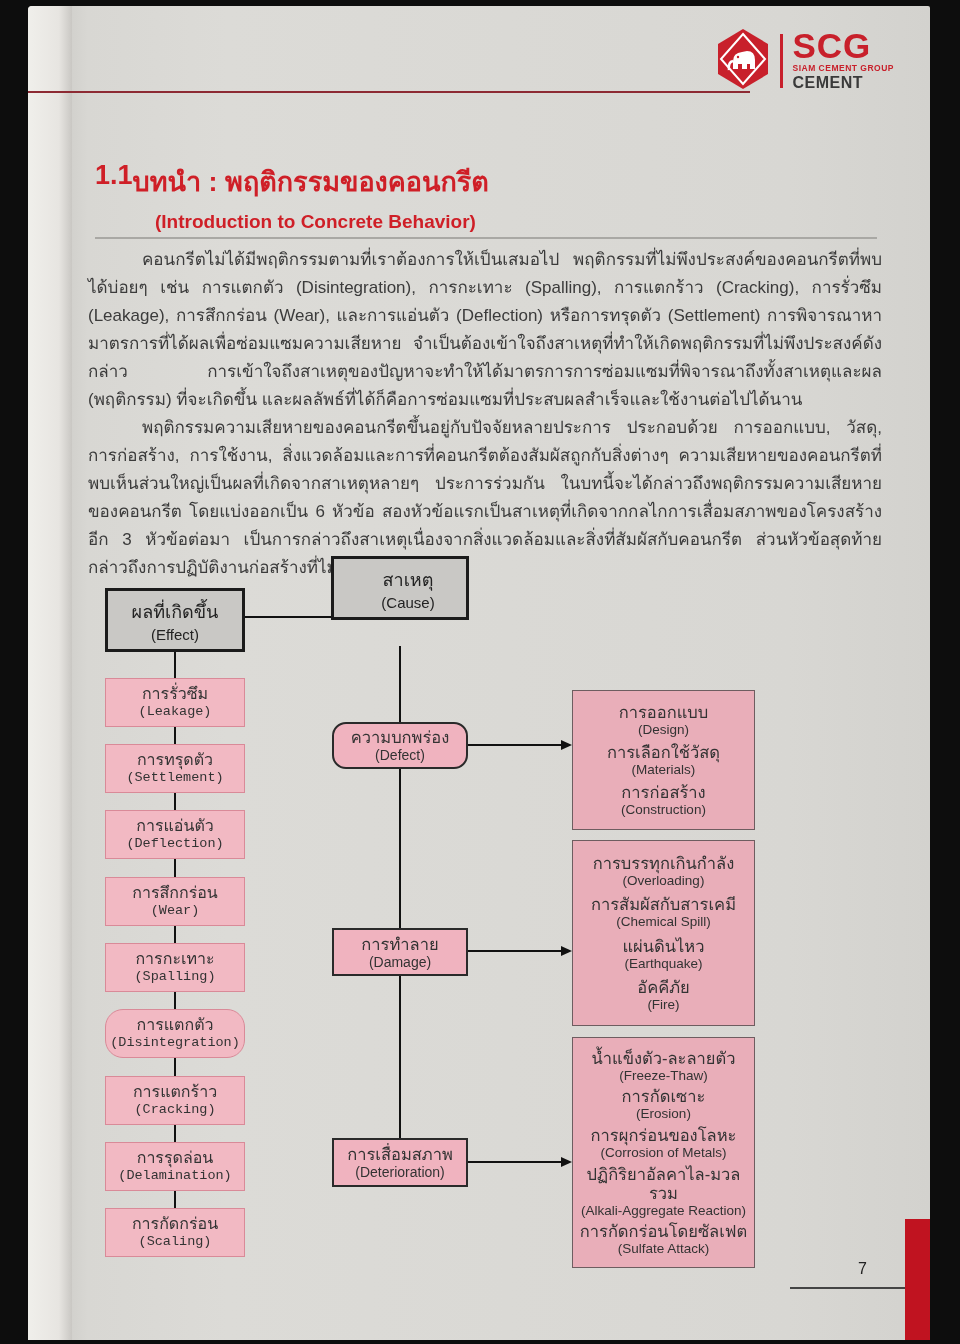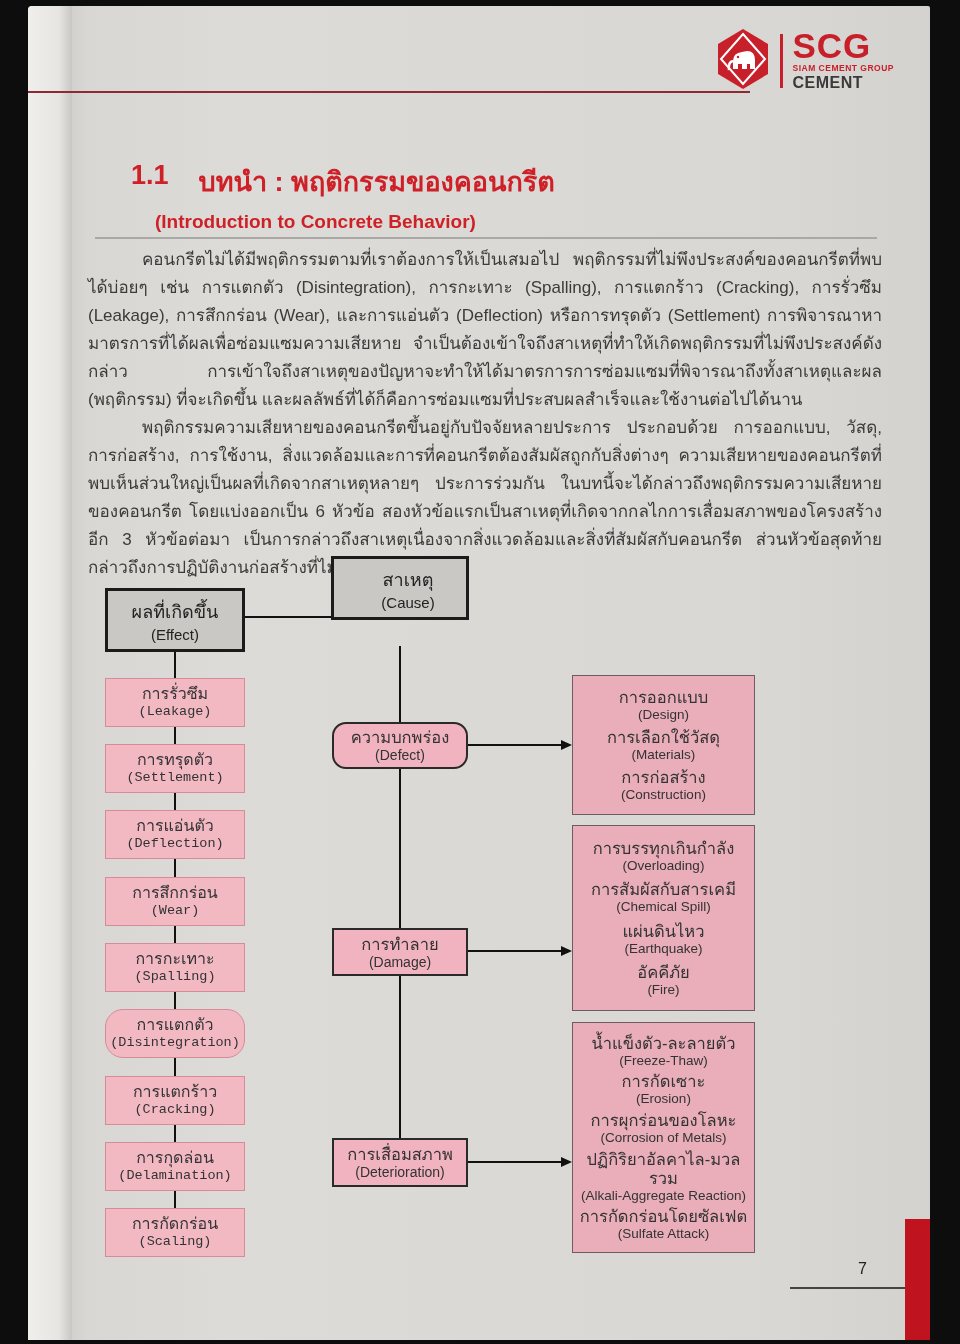--- a/index.html
+++ b/index.html
@@ -11,21 +11,21 @@
     background:linear-gradient(90deg,#f0efeb,#e7e5e1 70%,#c9c7c3);border-radius:4px 0 0 0;}
   
   .rule-red{position:absolute;left:0;top:85px;width:722px;height:2px;background:#8d2a33;}
   .logo{position:absolute;right:36px;top:22px;display:flex;align-items:center;gap:9px;}
   .logo-bar{width:3px;height:54px;background:#c8202b;}
   .logo-text .scg{font-size:35px;font-weight:bold;color:#c8202b;letter-spacing:1px;line-height:30px;}
   .logo-text .group{font-size:8.5px;font-weight:bold;color:#c8202b;letter-spacing:.5px;margin-top:2px;text-align:right;}
   .logo-text .cement{font-size:16px;font-weight:bold;color:#3a3a3a;letter-spacing:.5px;margin-top:1px;}
   
   .heading{position:absolute;left:67px;top:154px;color:#cf1f27;}
-  .heading .row{display:flex;gap:30px;font-size:27px;font-weight:bold;margin-left:36px;}
+  .heading .row{display:flex;font-size:27px;font-weight:bold;}
   .heading .sub{margin-left:60px;margin-top:8px;font-size:19px;font-weight:bold;}
   .rule-gray{position:absolute;left:67px;top:231px;width:782px;height:1.5px;background:#a9a8a4;}
   
   .bodytext{position:absolute;left:60px;top:240px;width:794px;font-size:17px;line-height:28px;
     color:#3b3b3b;text-align:justify;}
   .bodytext p{margin:0;text-indent:54px;}
   
   .hdr-box{position:absolute;width:140px;height:64px;background:#c9c8c5;border:3px solid #1b1b1b;
     box-sizing:border-box;display:flex;flex-direction:column;align-items:center;justify-content:center;color:#222;}
   .hdr-box .th{font-size:18px;}
@@ -33,21 +33,21 @@
   .fx-box{position:absolute;left:77px;width:140px;height:49px;background:#f2b9c3;border:1px solid #d98a98;
     box-sizing:border-box;display:flex;flex-direction:column;align-items:center;justify-content:center;color:#333;font-family:Liberation Mono, monospace;}
   .fx-box .th{font-size:16px;line-height:18px;}
   .fx-box .en{font-size:13.5px;line-height:15px;}
   .cz-box{position:absolute;left:304px;width:136px;background:#f0b3bf;border:2px solid #2a2a2a;
     box-sizing:border-box;display:flex;flex-direction:column;align-items:center;justify-content:center;color:#333;}
   .cz-box .th{font-size:16.5px;line-height:19px;}
   .cz-box .en{font-size:14px;line-height:16px;}
   .dt-box{position:absolute;left:544px;width:183px;background:#e9aeb9;border:1px solid #6e5d60;
     box-sizing:border-box;display:flex;flex-direction:column;align-items:center;justify-content:space-evenly;
-    color:#333;padding:6px 2px;}
+    color:#333;padding:6px 2px;margin-top:15px;}
   .dt-box .item{text-align:center;}
   .dt-box .th{font-size:16.5px;line-height:19px;}
   .dt-box .en{font-size:13.5px;line-height:15px;}
   .line{position:absolute;background:#111;}
   .arrow{position:absolute;width:104px;height:10px;}
   .arrow .shaft{position:absolute;left:0;top:4px;width:94px;height:2px;background:#111;}
   .arrow .head{position:absolute;right:0;top:0;width:0;height:0;
     border-left:11px solid #111;border-top:5px solid transparent;border-bottom:5px solid transparent;}
   
   .pageno{position:absolute;left:830px;top:1254px;font-size:16px;color:#222;}
@@ -130,21 +130,21 @@
     </div>
     <div class="fx-box" style="top:1003px;border-radius:18px;">
       <span class="th">การแตกตัว</span>
       <span class="en">(Disintegration)</span>
     </div>
     <div class="fx-box" style="top:1070px;">
       <span class="th">การแตกร้าว</span>
       <span class="en">(Cracking)</span>
     </div>
     <div class="fx-box" style="top:1136px;">
-      <span class="th">การกุดล่อน</span>
+      <span class="th">การรุดล่อน</span>
       <span class="en">(Delamination)</span>
     </div>
     <div class="fx-box" style="top:1202px;">
       <span class="th">การกัดกร่อน</span>
       <span class="en">(Scaling)</span>
     </div>
 
     <div class="cz-box" style="top:716px;height:47px;border-radius:14px;">
       <span class="th">ความบกพร่อง</span>
       <span class="en">(Defect)</span>

